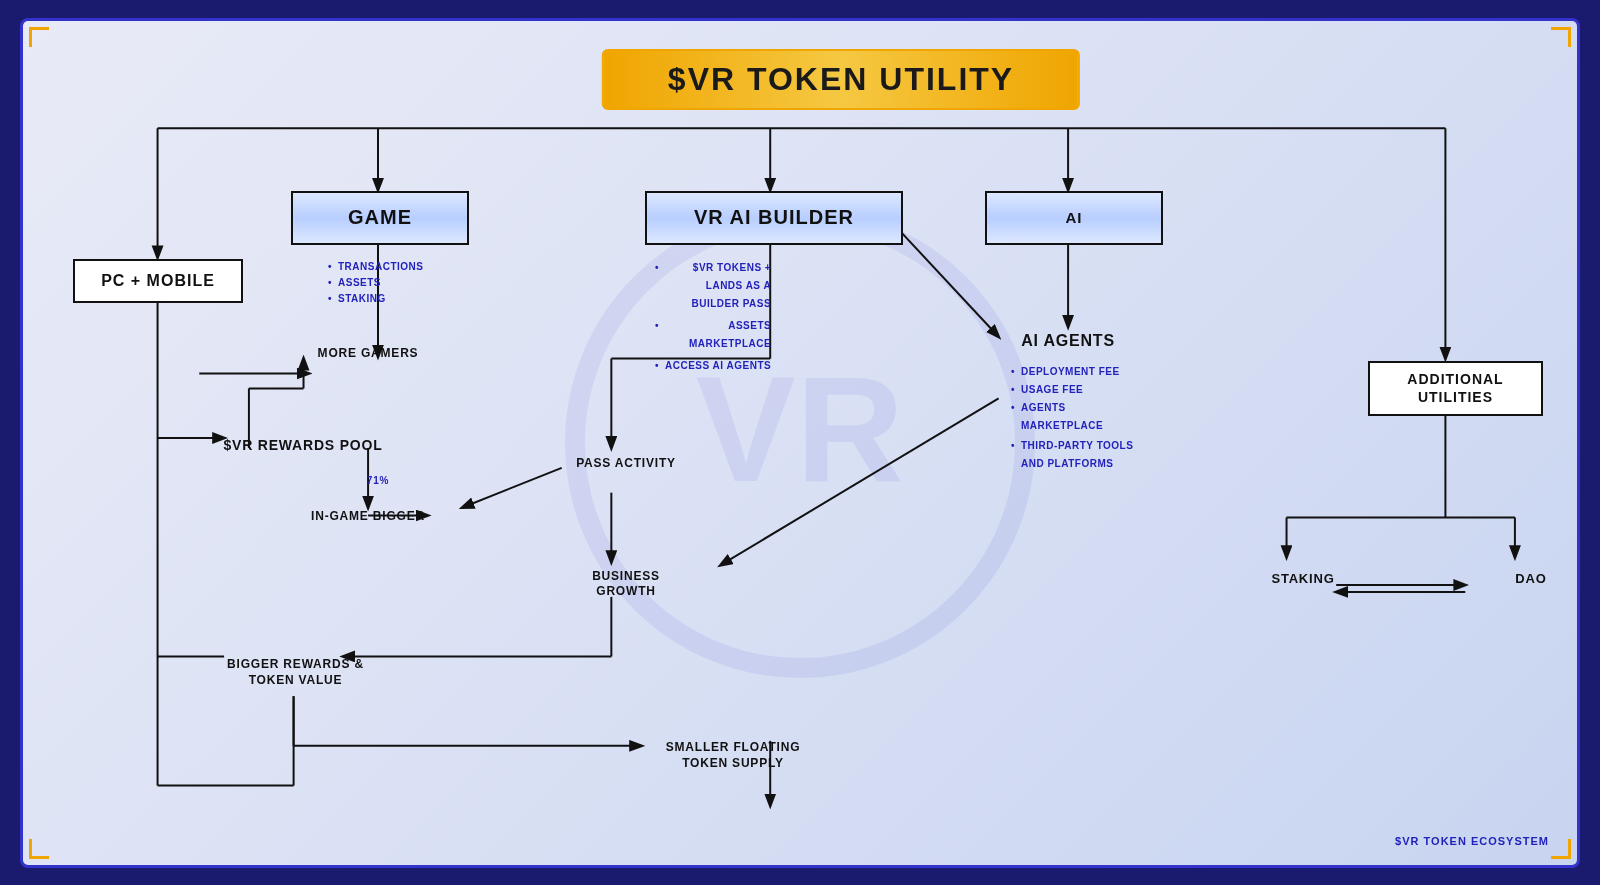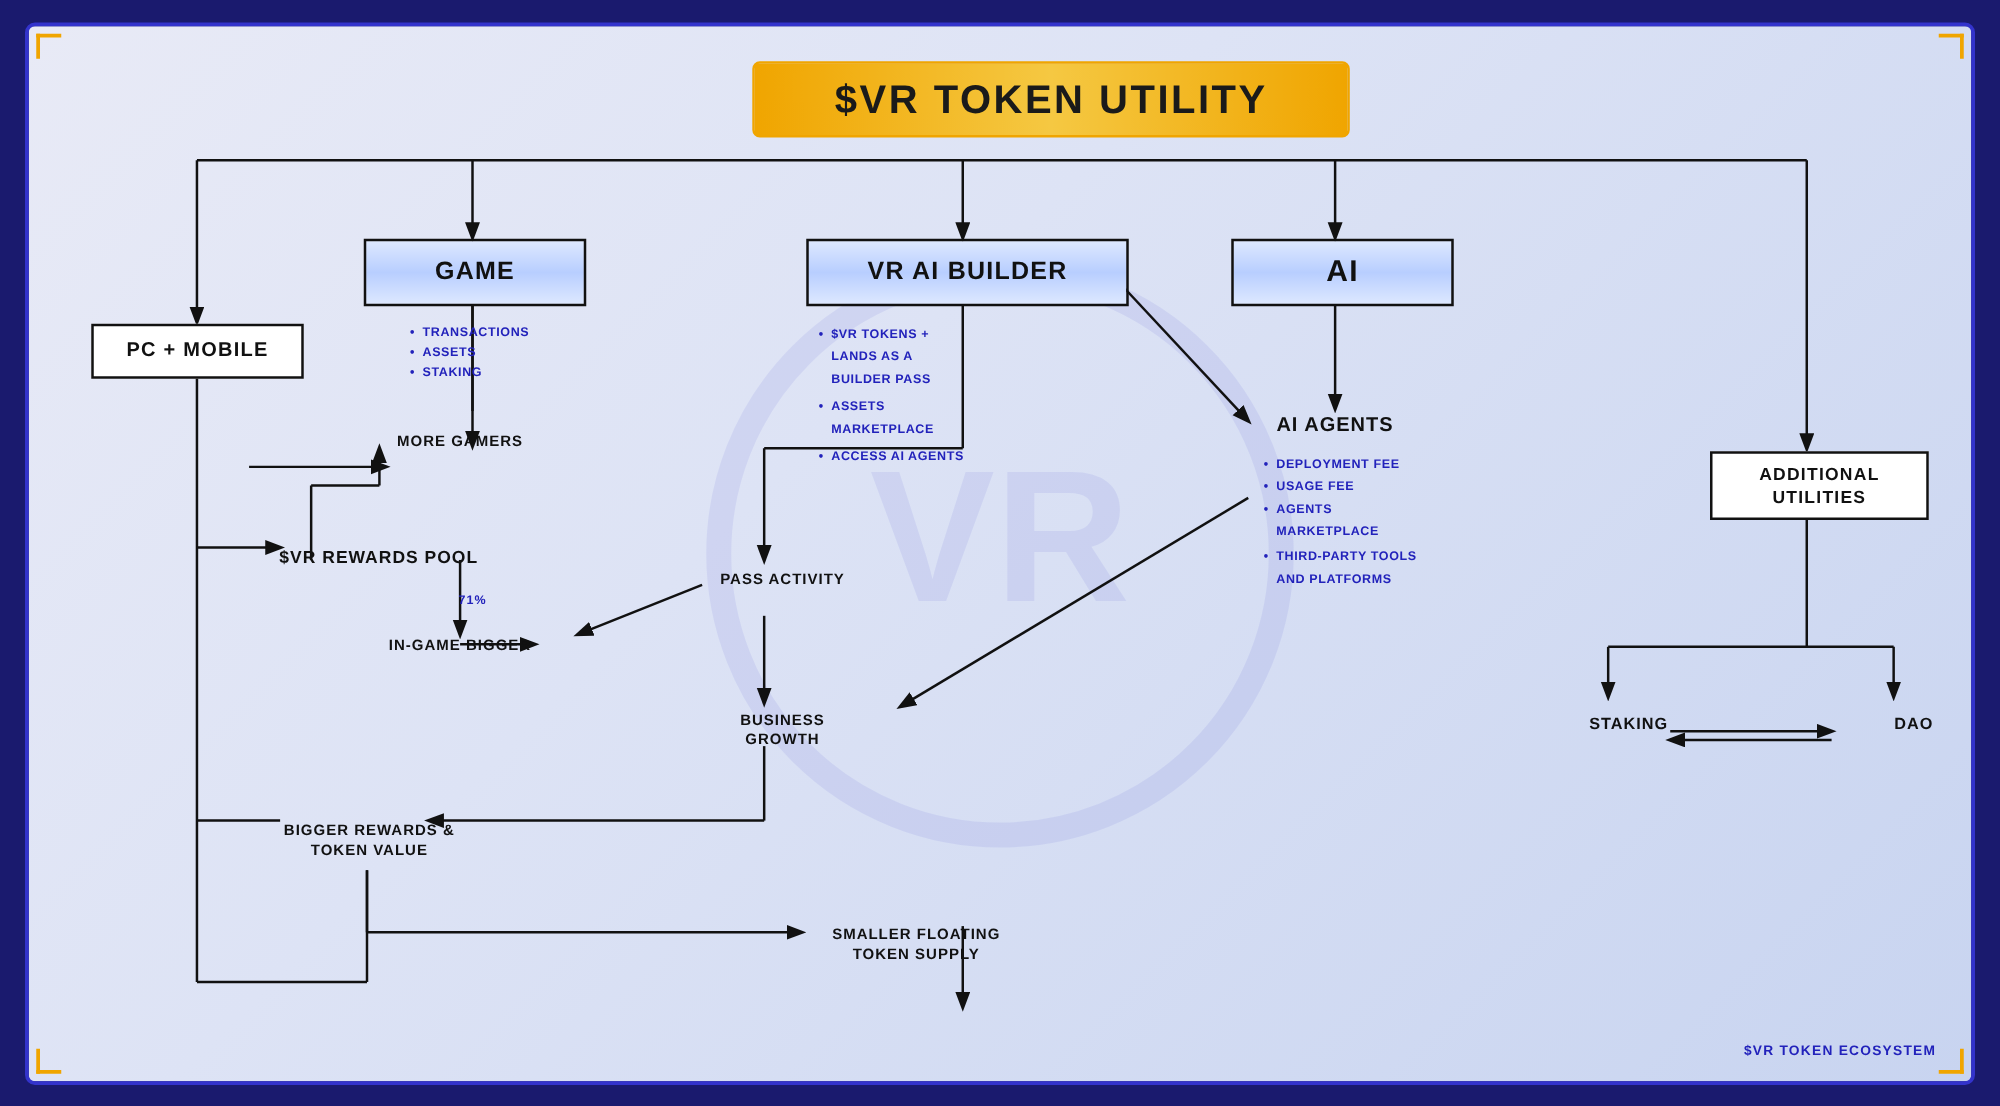--- a/index.html
+++ b/index.html
@@ -259,40 +259,40 @@
   </div>
 
   <div class="flow-label flow-label-blue" style="left:330px; top:453px; width:50px;">71%</div>
 
   <div class="flow-label" style="left:280px; top:488px; width:130px;">IN-GAME BIGGER</div>
 
   <div class="node-box node-blue" style="left:622px; top:170px; width:258px; height:54px; font-size:20px;">
     <span>VR AI BUILDER</span>
   </div>
 
-  <ul class="bullet-list" style="left:632px; top:238px; line-height:1.8;">
+  <ul class="bullet-list" style="left:632px; top:238px; line-height:1.8;text-align:right;">
     <li>$VR TOKENS +<br>LANDS AS A<br>BUILDER PASS</li>
     <li style="margin-top:4px;">ASSETS<br>MARKETPLACE</li>
     <li style="margin-top:4px;">ACCESS AI AGENTS</li>
   </ul>
 
   <div class="flow-label" style="left:548px; top:435px; width:110px;">PASS
 ACTIVITY</div>
 
   <div class="flow-label" style="left:548px; top:548px; width:110px;">BUSINESS
 GROWTH</div>
 
   <div class="flow-label" style="left:195px; top:635px; width:155px; line-height:1.4;">BIGGER REWARDS
 &amp;
 TOKEN VALUE</div>
 
   <div class="flow-label" style="left:620px; top:718px; width:180px; line-height:1.4;">SMALLER FLOATING
 TOKEN SUPPLY</div>
 
-  <div class="node-box node-blue" style="left:962px; top:170px; width:178px; height:54px; font-size:24px;">
+  <div class="node-box node-blue" style="left:962px; top:170px; width:178px; height:54px; font-size:15px;">
     <span>AI</span>
   </div>
 
   <div class="flow-label" style="left:980px; top:310px; width:130px; font-size:16px; font-weight:700; color:#111;">
     AI AGENTS
   </div>
 
   <ul class="bullet-list" style="left:988px; top:342px; line-height:1.8;">
     <li>DEPLOYMENT FEE</li>
     <li>USAGE FEE</li>

